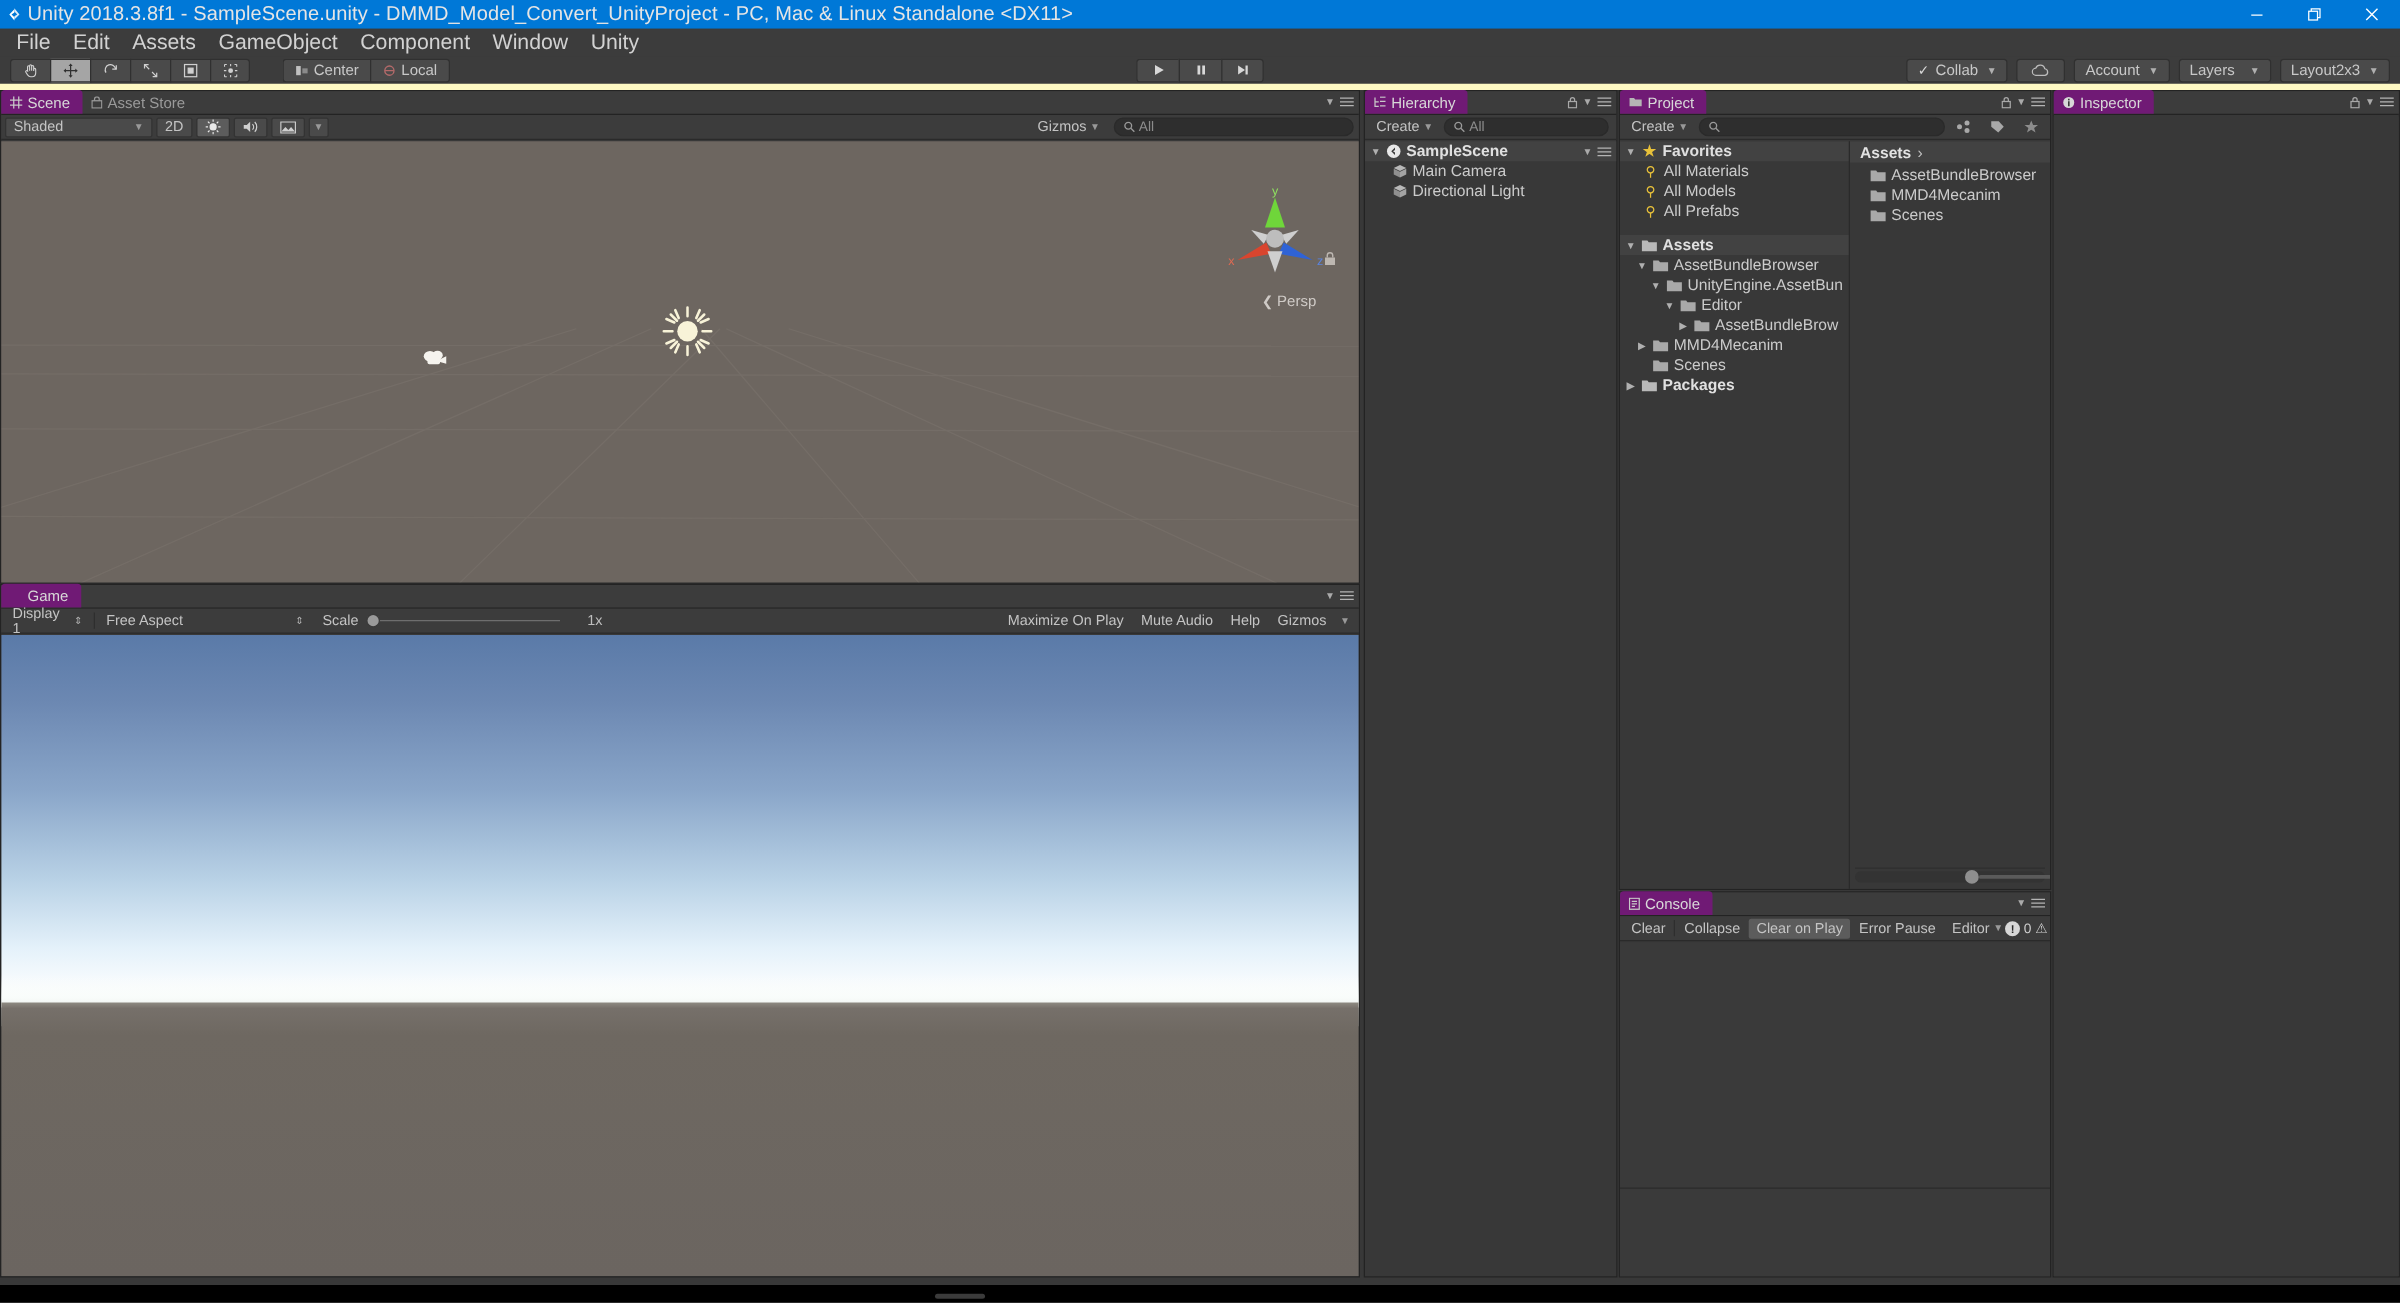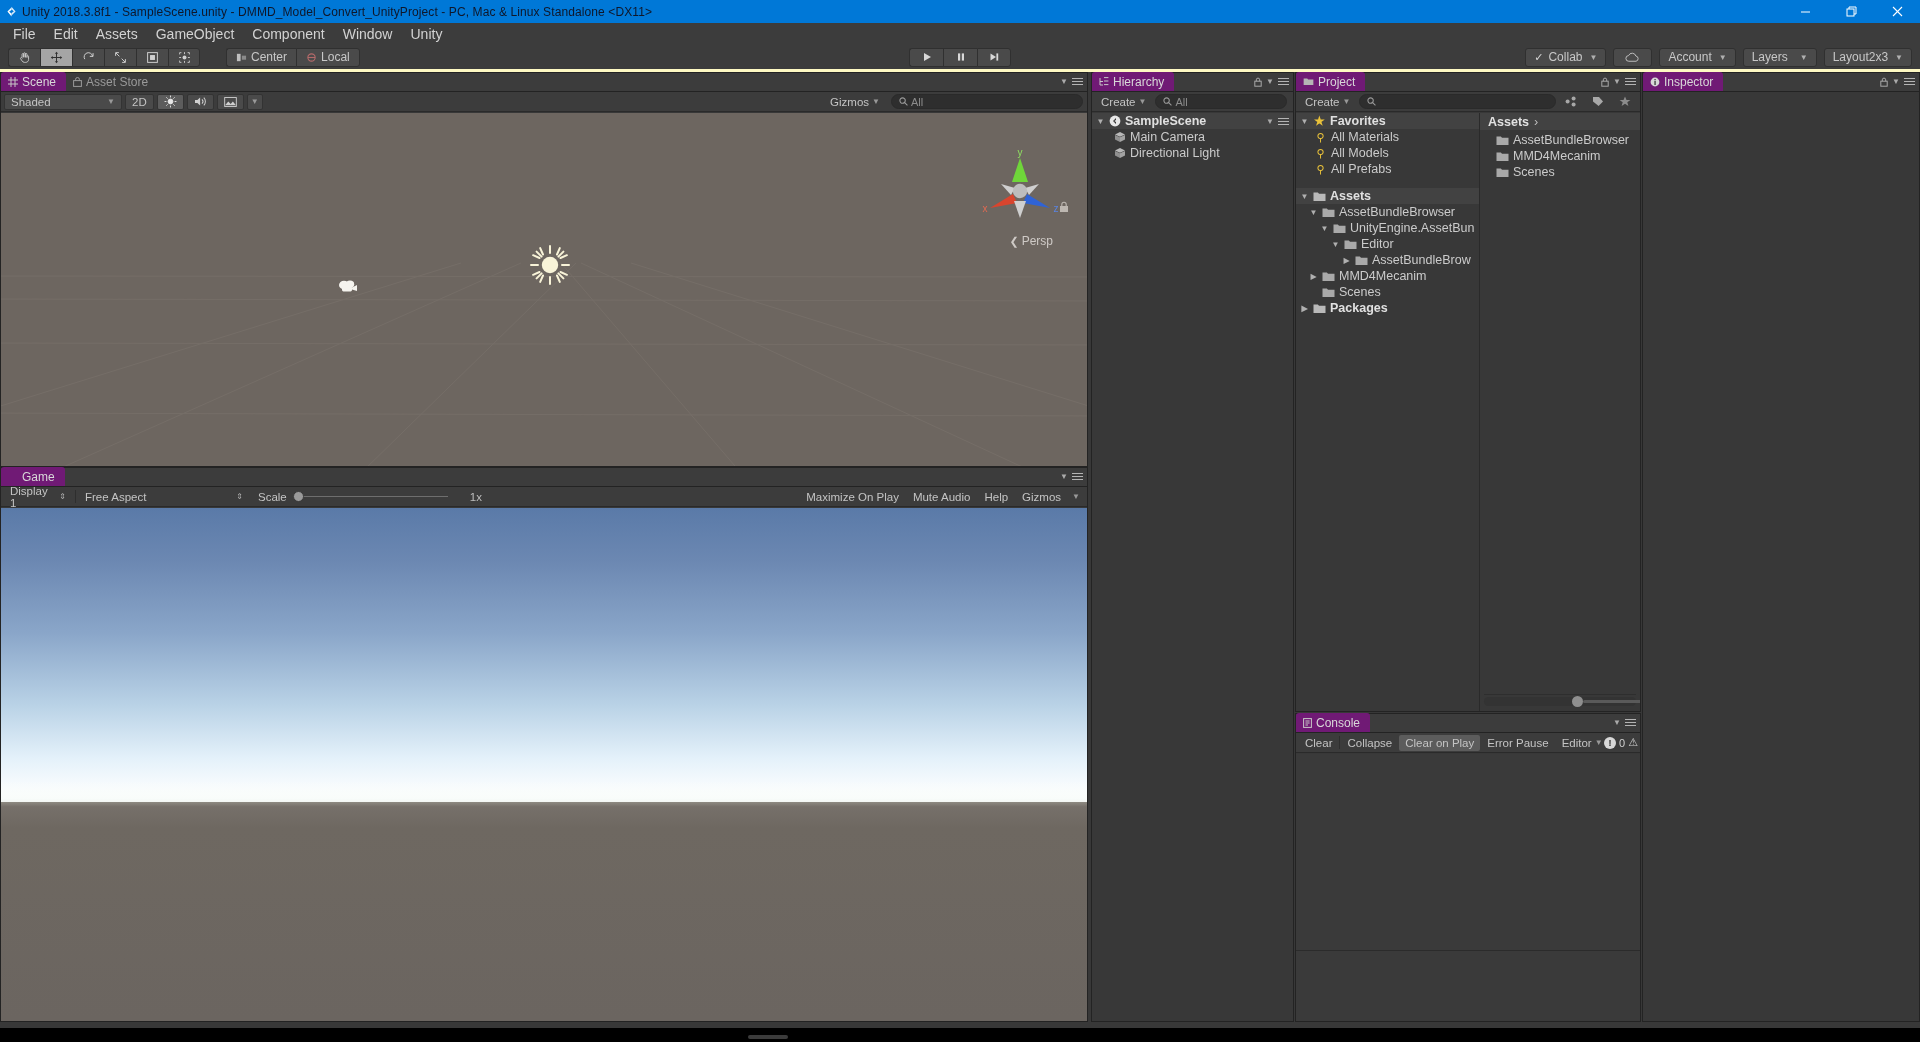--- a/index.html
+++ b/index.html
@@ -16,39 +16,39 @@
 
   
   .titlebar {
     position:absolute; left:0; top:0; width:1920px; height:23px;
     background:#0078d7; display:flex; align-items:center;
   }
   .title-icon {
     width:22px; height:23px; display:flex; align-items:center; justify-content:center;
     color:#ffffff; font-size:12px;
   }
-  .title-text { color:#0f172a; font-size:12px; letter-spacing:.1px; }
+  .title-text { color:#e5e5e5; font-size:16px; letter-spacing:.1px; }
   .win-btns { position:absolute; right:0; top:0; display:flex; height:23px; }
   .win-btn {
     width:46px; height:23px; display:flex; align-items:center; justify-content:center;
     color:#ffffff; font-size:12px;
   }
   .win-btn svg { display:block; }
 
   
   .menubar {
     position:absolute; left:0; top:23px; width:1920px; height:22px;
     background:#3c3c3c; display:flex; align-items:center; padding-left:4px;
   }
-  .menu-item { padding:2px 9px; font-size:14px; color:#d2d2d2; }
+  .menu-item { padding:2px 9px; font-size:17px; color:#d2d2d2; }
 
   
   .toolbar {
     position:absolute; left:0; top:45px; width:1920px; height:27px;
-    background:#3c3c3c; border-bottom:3px solid #fef9c3;
+    background:#3c3c3c; border-bottom:5px solid #fef9c3;
     display:flex; align-items:center;
   }
   .tool-group { display:flex; align-items:center; margin-left:8px; }
   .tbtn {
     width:32px; height:19px; background:#4a4a4a; border:1px solid #303030;
     border-right:none; display:flex; align-items:center; justify-content:center;
     color:#d0d0d0;
   }
   .tbtn:first-child { border-radius:3px 0 0 3px; }
   .tbtn:last-child { border-radius:0 3px 3px 0; border-right:1px solid #303030; }

